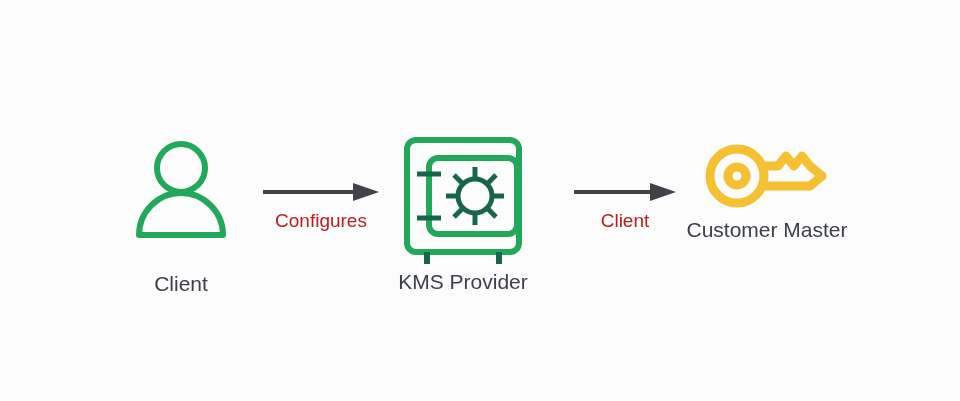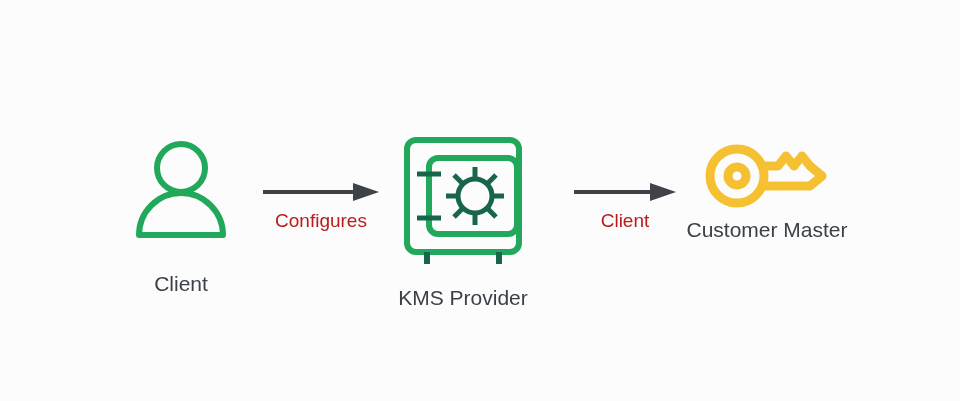--- a/index.html
+++ b/index.html
@@ -58,21 +58,21 @@
     top: 138px;
     width: 190px;
   }
   #node-client .node-label { margin-top: 18px; }
 
   #node-kms {
     left: 368px;
     top: 134px;
     width: 190px;
   }
-  #node-kms .node-label { margin-top: 16px; }
+  #node-kms .node-label { }
 
   #node-cmk {
     left: 672px;
     top: 140px;
     width: 190px;
   }
   #node-cmk .node-label { }
 
   
   .arrow {

